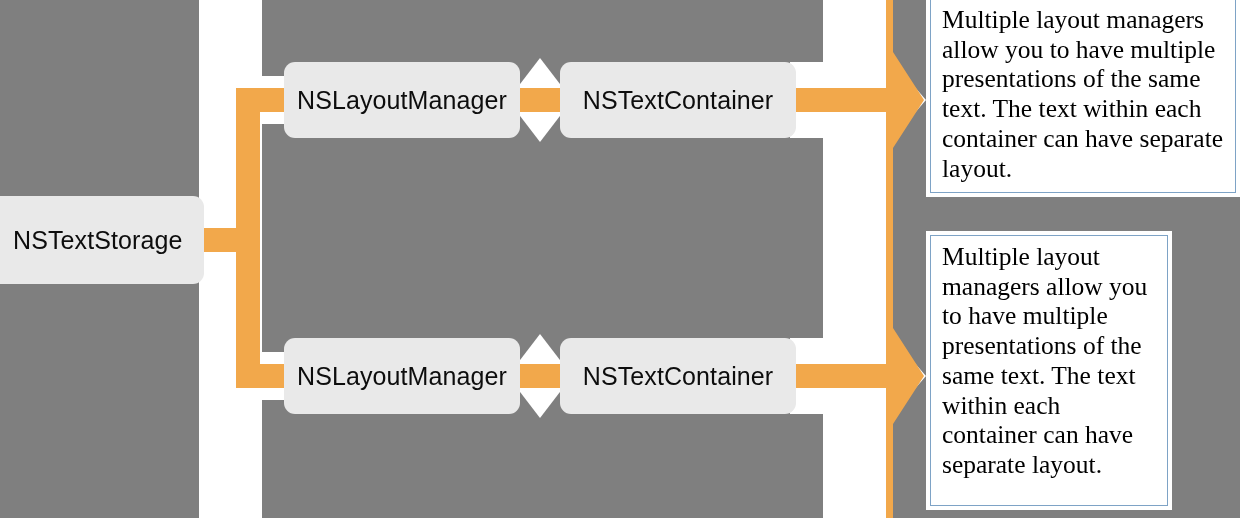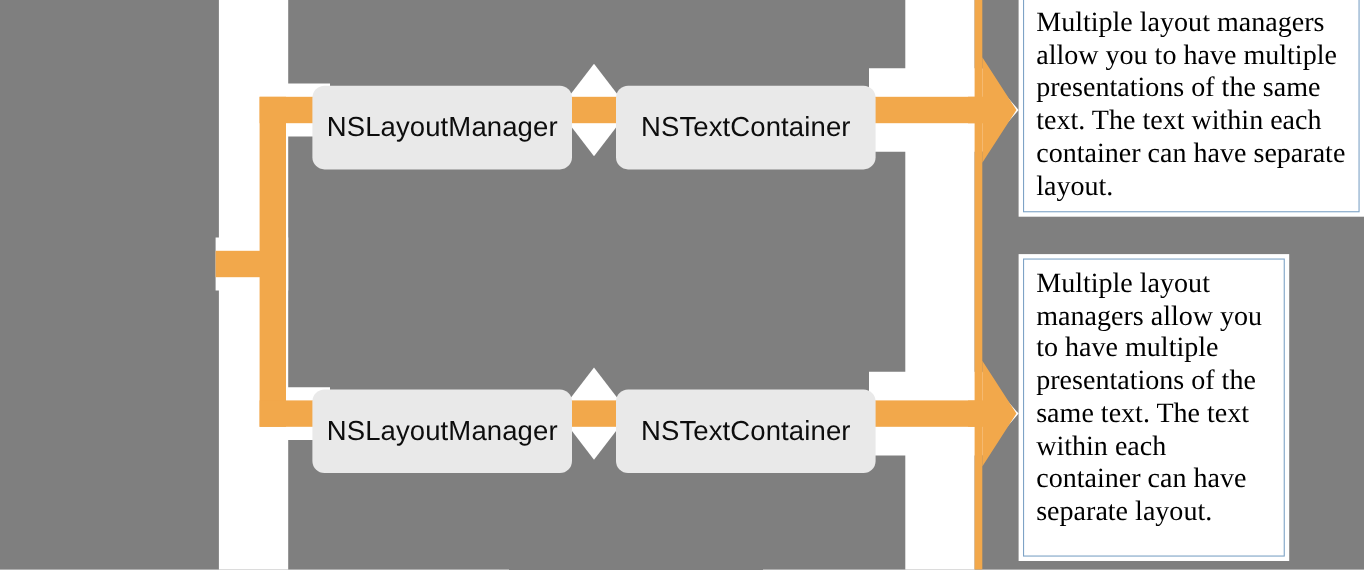--- a/index.html
+++ b/index.html
@@ -28,21 +28,20 @@
     border-radius: 11px;
     display: flex;
     align-items: center;
     justify-content: center;
     color: #0d0d0d;
     font-family: "Liberation Sans", sans-serif;
     font-size: 25px;
     letter-spacing: 0.1px;
     white-space: nowrap;
     z-index: 5;
-    margin-top: 16px;
   }
   #node-textstorage {
     left: 0px;
     top: 196px;
     width: 204px;
     height: 88px;
     border-top-left-radius: 0;
     border-bottom-left-radius: 0;
     justify-content: flex-start;
     padding-left: 13px;
@@ -131,20 +130,23 @@
       <rect x="886" y="0" width="7" height="518" fill="#f2a84b"></rect>
 
       <rect x="790" y="88" width="103" height="24" fill="#f2a84b"></rect>
       <path d="M 893 52 L 924 100 L 893 148 L 893 112 L 880 112 L 880 88 L 893 88 Z" fill="#f2a84b"></path>
 
       <rect x="790" y="364" width="103" height="24" fill="#f2a84b"></rect>
       <path d="M 893 328 L 924 376 L 893 424 L 893 388 L 880 388 L 880 364 L 893 364 Z" fill="#f2a84b"></path>
     </g>
   </svg>
 
+  <div class="node" id="node-textstorage">
+    <span>NSTextStorage</span>
+  </div>
 
   <div class="node" id="node-lm-top">
     <span>NSLayoutManager</span>
   </div>
 
   <div class="node" id="node-tc-top">
     <span>NSTextContainer</span>
   </div>
 
   <div class="node" id="node-lm-bot">

